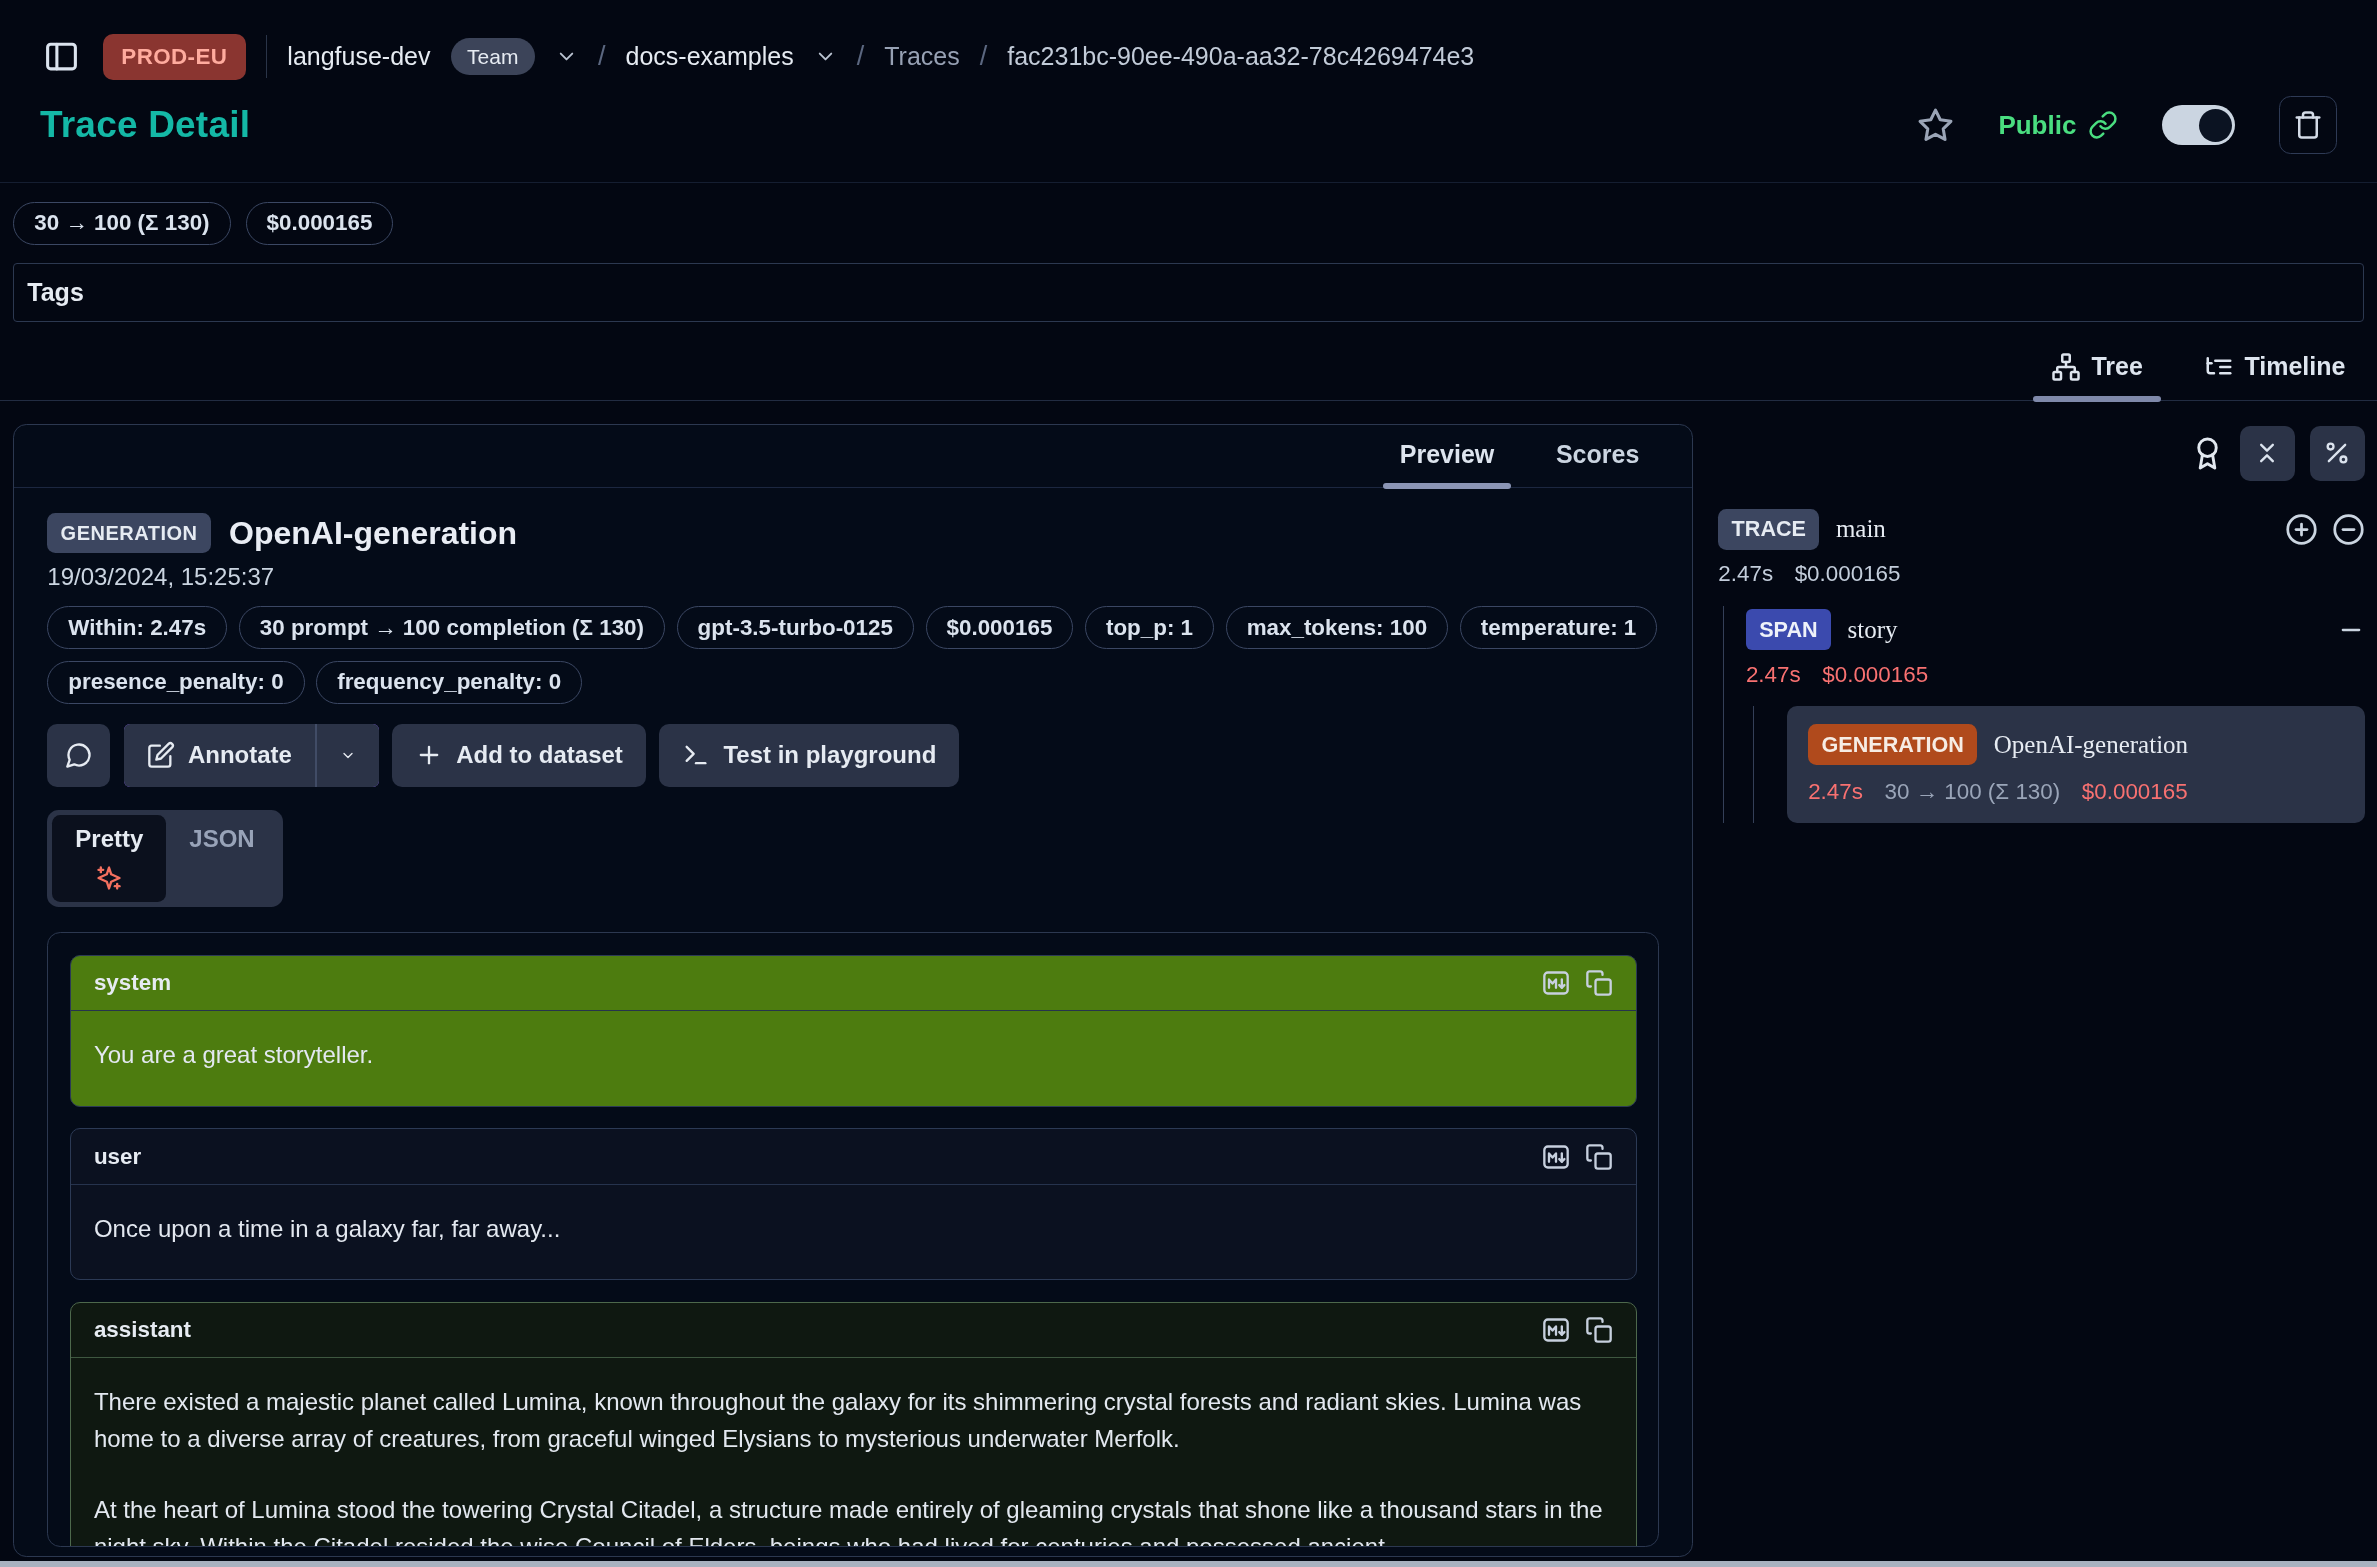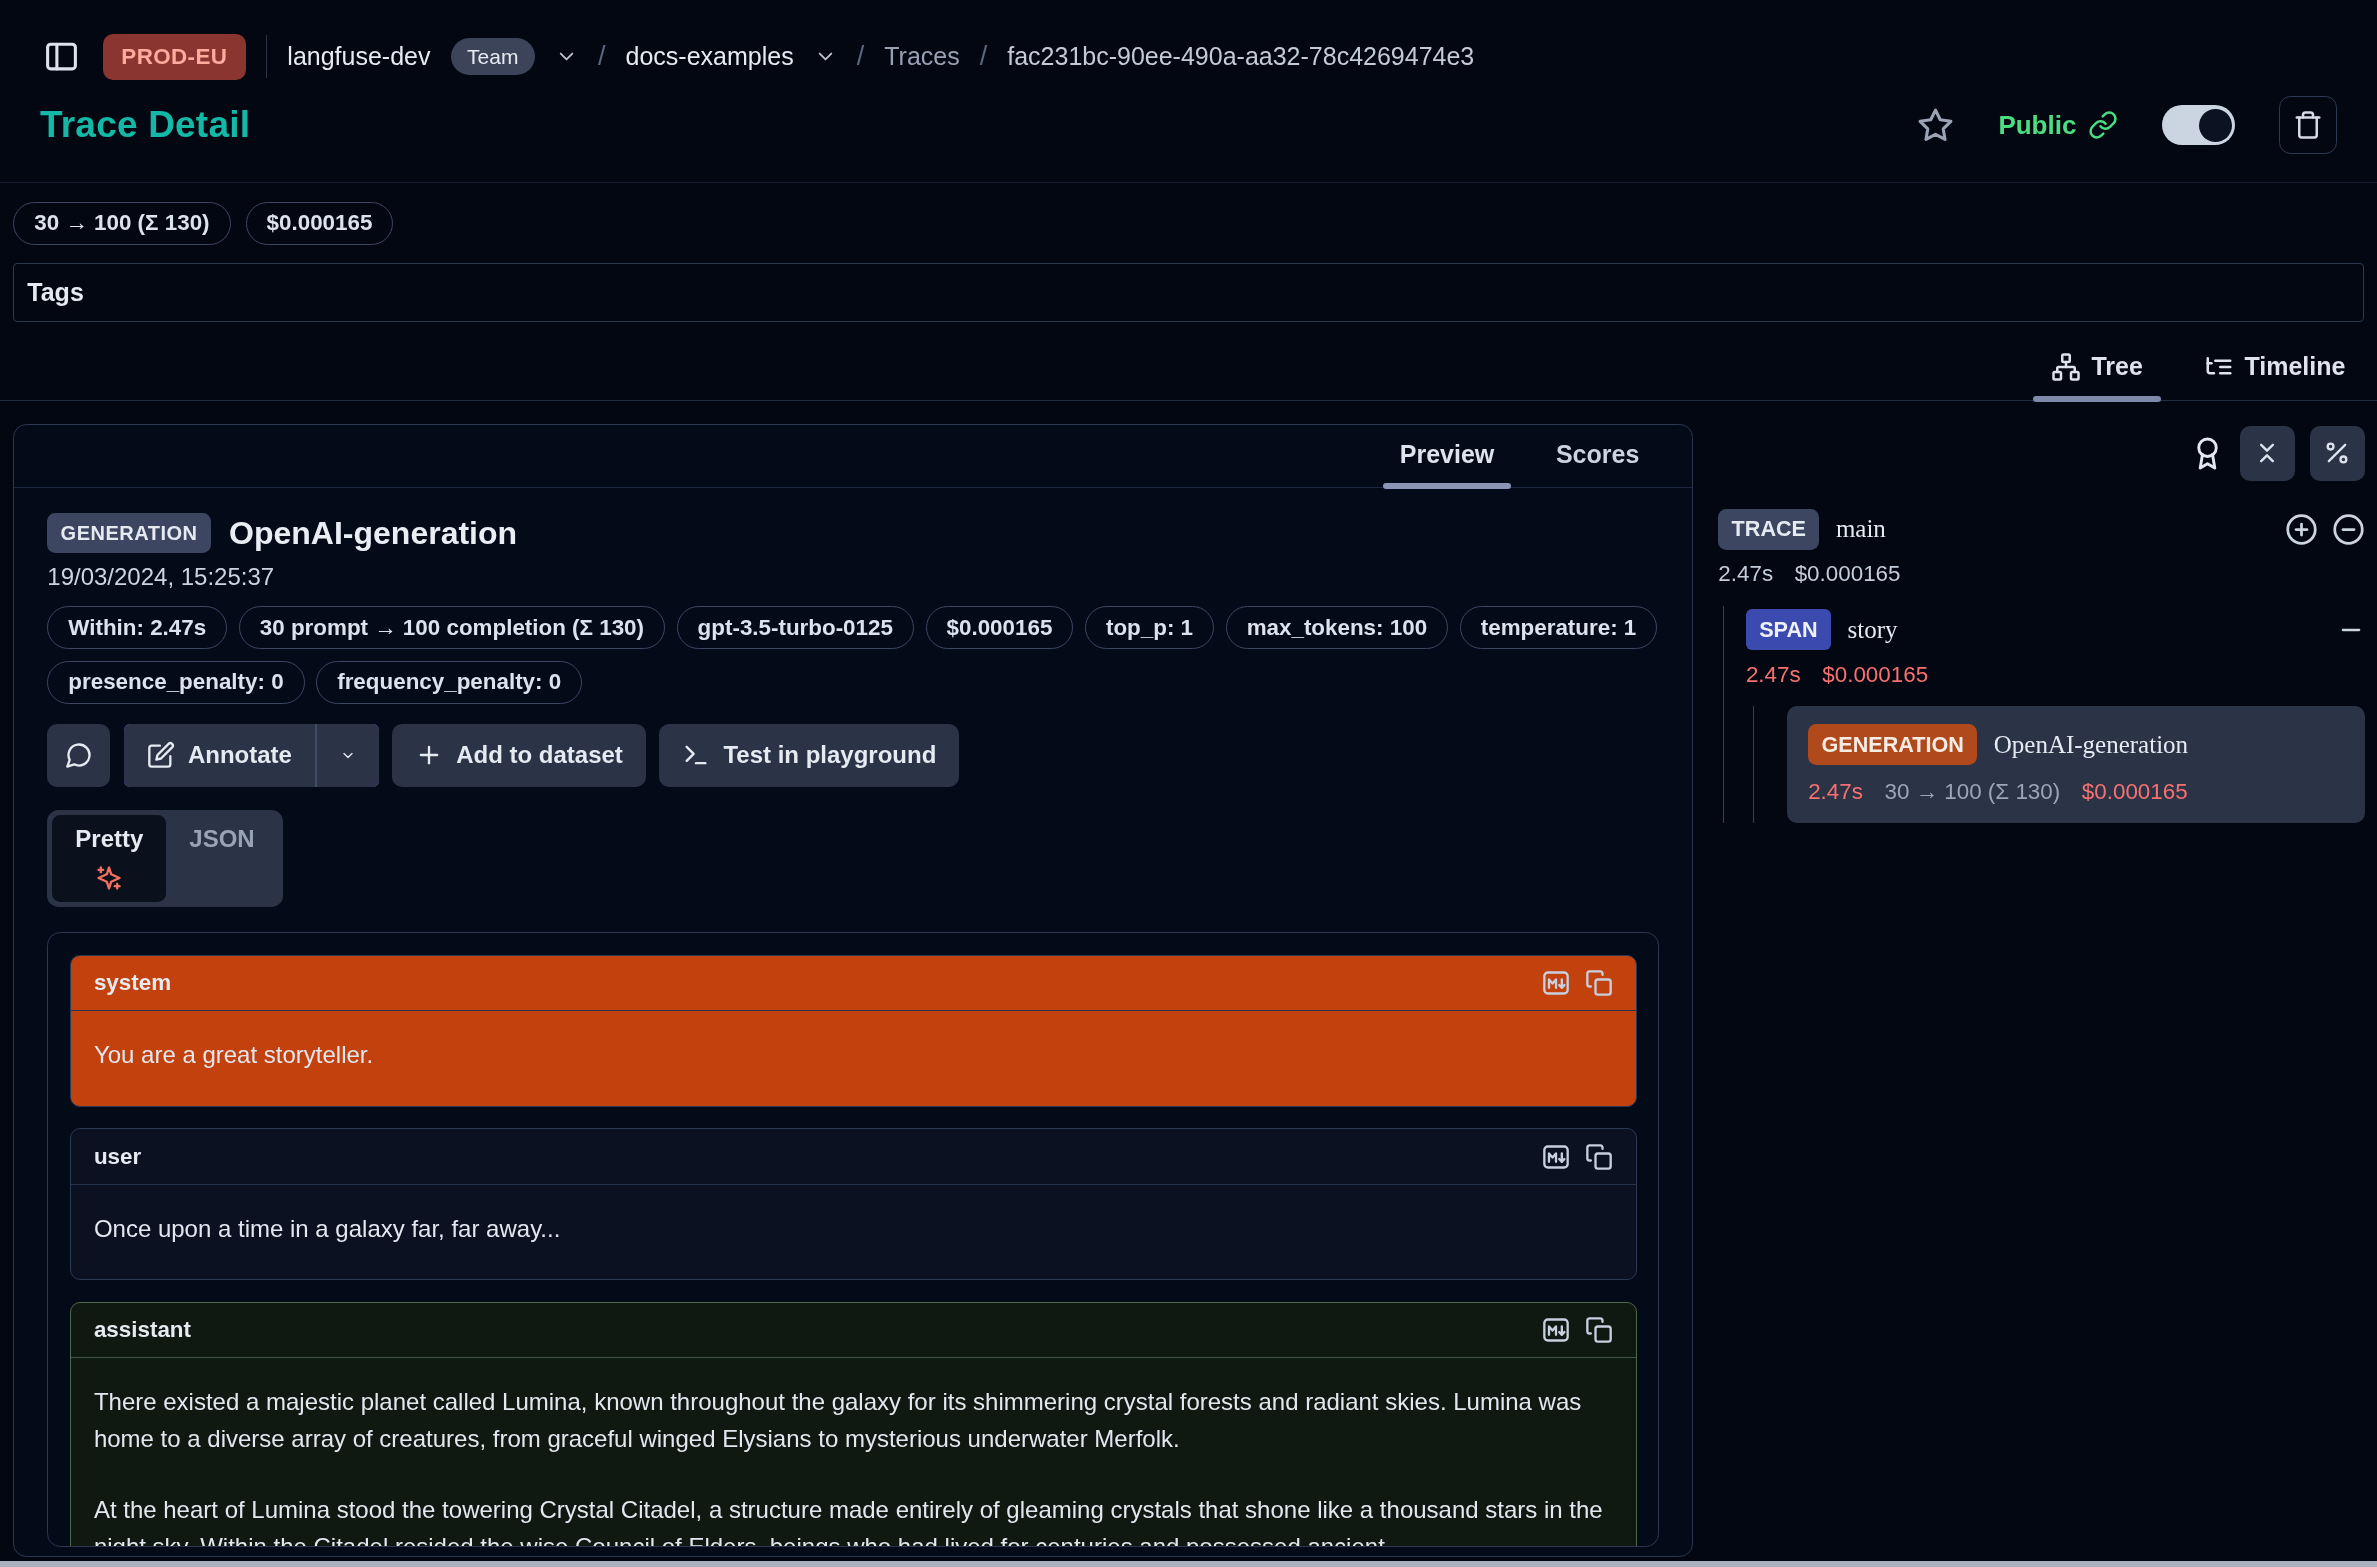--- a/index.html
+++ b/index.html
@@ -75,21 +75,21 @@
   .split .chev-part { width:62px; justify-content:center; }
   .split .chev-part svg { width:23px; height:23px; }
 
   .segmented { margin-top:23px; display:inline-flex; background:#2b3347; border-radius:11.6px; padding:5px; }
   .seg { border:none; background:none; padding:10px 23px; font-size:24px; font-weight:600; color:#98a3b8; display:flex; align-items:center; gap:11.6px; border-radius:8.3px;flex-direction:column; }
   .seg.active { background:#0b101d; color:#e6ebf2; }
   .seg svg { width:28px; height:28px; color:#f4705f; }
 
   .io-wrapper { margin:25px 0 0 0; border:1.7px solid #2c3850; border-radius:13.3px; padding:21.6px; height:615px; overflow:hidden; }
   .msg { border:1.7px solid #2c3a55; border-radius:10px; overflow:hidden; background:#0b1120; margin-bottom:21.6px; }
-  .msg.system { background:#c2410c; }
+  .msg.system { background:#4d7c0f; }
   .msg.assistant { border-color:#4d684c; background:#0f1811; }
   .msg.assistant .msg-head { border-color:#3e5740; }
   .msg-head { display:flex; justify-content:space-between; align-items:center; padding:13.3px 23px; border-bottom:1.7px solid #26334d; }
   .msg-role { font-size:22.4px; font-weight:600; color:#e6ebf2; }
   .msg-icons { display:flex; gap:15px; color:#c7d0de; }
   .msg-icons button { background:none; border:none; color:inherit; display:flex; }
   .msg-icons svg { width:28px; height:28px; }
   .msg-body { padding:25px 23px 32px 23px; font-size:24px; line-height:1.55; color:#e3e8f0; }
   .msg-body p + p { margin-top:33px; }
 

